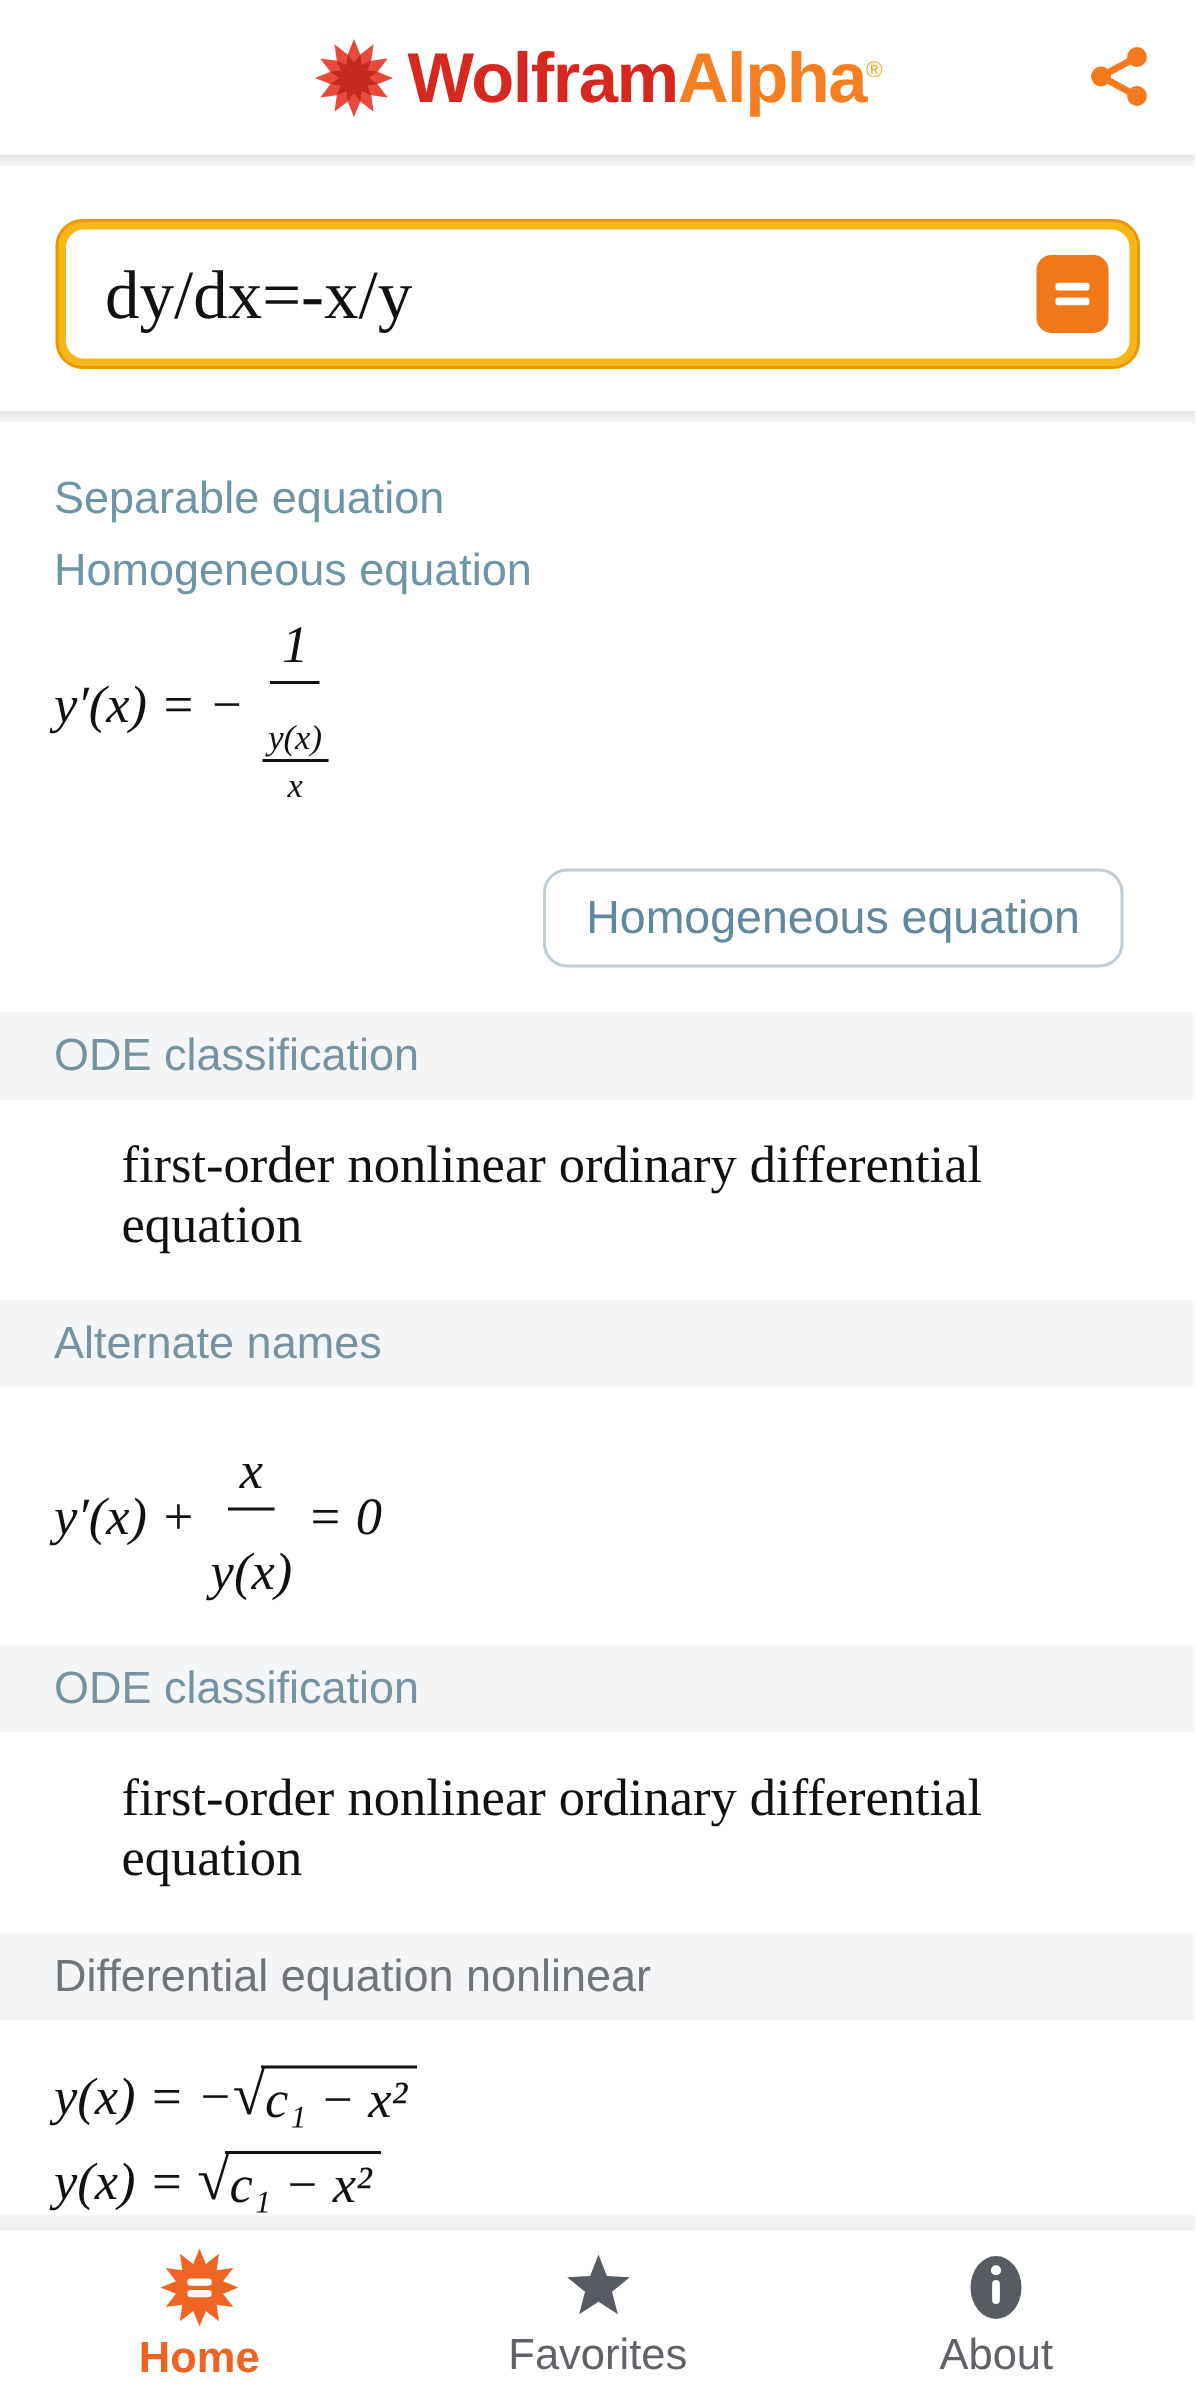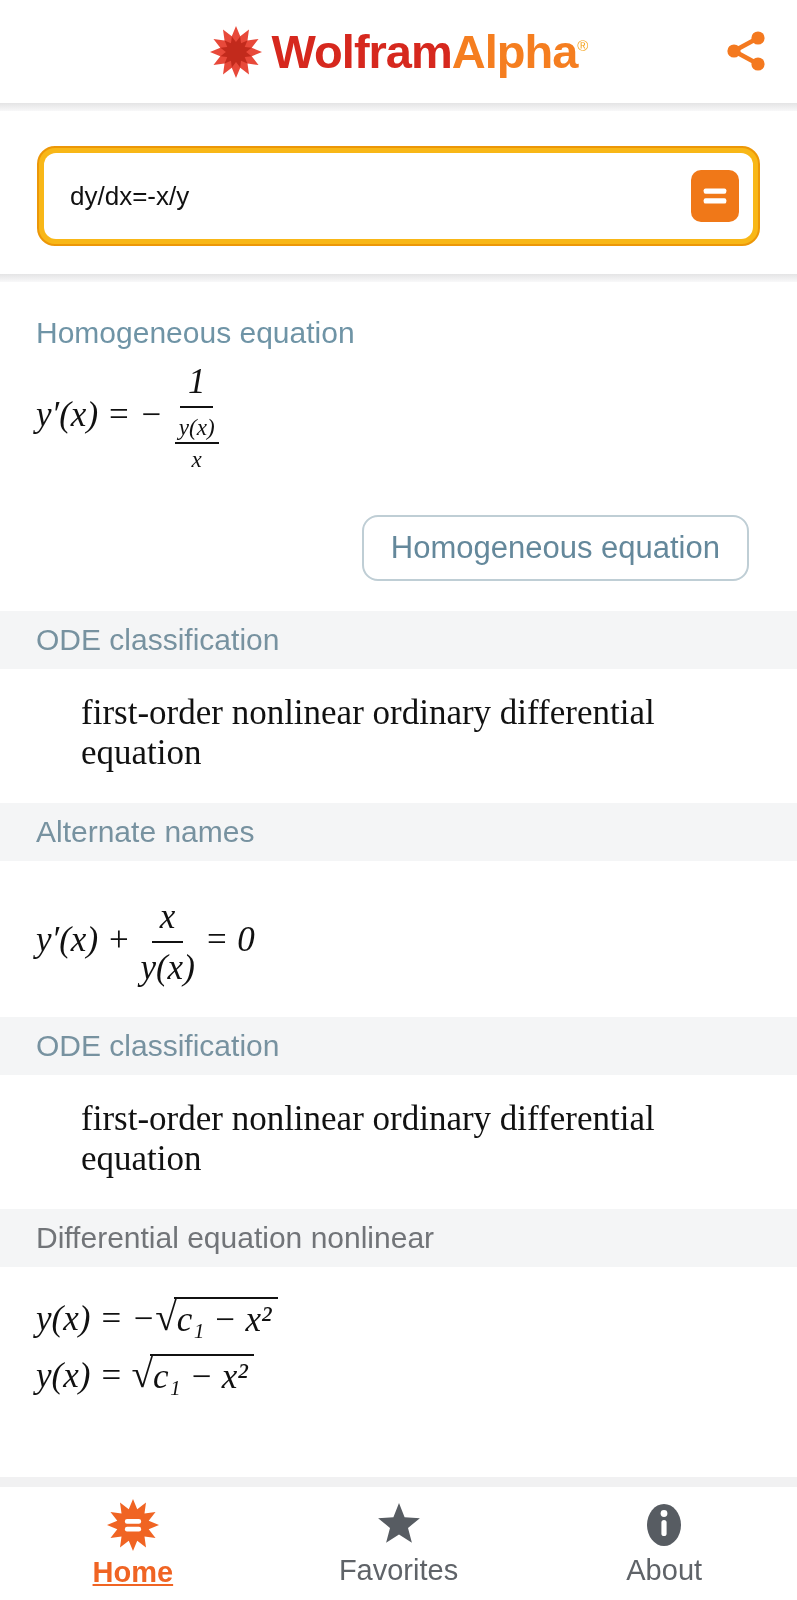--- a/index.html
+++ b/index.html
@@ -14,50 +14,50 @@
   .logo-text{font-size:47px;font-weight:bold;letter-spacing:-1px;line-height:1;}
   .logo-wolfram{color:#d6281e;}
   .logo-alpha{color:#f57e20;}
   .logo-reg{font-size:15px;color:#f5a623;vertical-align:super;font-weight:normal;}
   .share-btn{position:absolute;right:26px;top:26px;width:50px;height:50px;display:flex;align-items:center;justify-content:center;cursor:pointer;background:none;border:none;padding:0;}
   .divider{height:8px;background:linear-gradient(#e4e4e5,#f8f8f9);}
   
   .search-section{padding:35px 37px 28px;background:#fff;}
   .search-outer{border:2px solid #ec9708;background:#f8b717;border-radius:18px;padding:5px;}
   .search-inner{background:#fff;border-radius:12px;height:86px;display:flex;align-items:center;padding:0 14px 0 24px;}
-  .search-input{flex:1;border:none;outline:none;font-size:26px;color:#111;font-family:Liberation Sans, sans-serif;background:transparent;}
+  .search-input{flex:1;border:none;outline:none;font-size:46px;color:#111;font-family:Liberation Serif, serif;background:transparent;}
   .equals-btn{width:48px;height:52px;background:#f07818;border:none;border-radius:10px;display:flex;align-items:center;justify-content:center;cursor:pointer;flex:0 0 auto;}
   
   .pod-head{background:#f4f5f6;height:58px;display:flex;align-items:center;padding:0 30px 0 36px;justify-content:space-between;}
   .pod-title{font-size:30px;color:#7792a0;}
   .pod-title-gray{color:#717478;}
   .link-btn{background:none;border:none;padding:0;cursor:pointer;display:flex;align-items:center;}
   .pod-body{padding:24px 36px 20px;background:#fff;}
   .state-link{font-size:30px;color:#6f94a6;margin:10px 0 14px;cursor:pointer;}
   
   .math{font-family:"Liberation Serif","DejaVu Serif",serif;font-style:italic;font-size:35px;color:#111;margin:14px 0 10px;}
   .frac{display:inline-flex;flex-direction:column;align-items:center;vertical-align:middle;margin:0 10px;}
   .frac .num{padding:0 8px 5px;border-bottom:2px solid #111;line-height:1.05;}
-  .frac .den{padding-top:7px;line-height:1.05;}
+  .frac .den{padding-top:23px;line-height:1.05;}
   .frac-sm{font-size:0.66em;margin:0 2px;}
   .frac-sm .num{padding:0 4px 3px;}
   .frac-sm .den{padding-top:3px;}
   .sqrt{display:inline-flex;align-items:flex-start;}
   .radical{font-size:1.12em;line-height:1;margin-right:-3px;font-style:normal;}
   .radicand{border-top:2px solid #111;padding:1px 6px 0 3px;line-height:1.15;}
   .serif-text{font-family:"Liberation Serif","DejaVu Serif",serif;font-size:35px;color:#111;padding:24px 36px 30px;margin-left:45px;}
   
   .btn-row{display:flex;justify-content:flex-end;padding:14px 48px 30px 36px;background:#fff;}
   .pill-btn{background:#fff;border:2px solid #bfced5;border-radius:16px;padding:13px 27px;font-size:31px;color:#64889b;font-family:"Liberation Sans",sans-serif;cursor:pointer;}
   
   .nav-strip{position:absolute;left:0;right:0;bottom:113px;height:10px;background:#f1f1f2;}
   .nav{position:absolute;left:0;right:0;bottom:0;height:113px;background:#fff;display:flex;}
   .nav-item{flex:1;display:flex;flex-direction:column;align-items:center;justify-content:center;gap:5px;cursor:pointer;}
   .nav-label{font-size:29px;color:#5f6368;}
-  .nav-item.active .nav-label{color:#f06423;font-weight:bold;text-decoration:underline;}
+  .nav-item.active .nav-label{color:#f06423;font-weight:bold;}
   .sol-line{margin:6px 0 14px;}
 </style>
 </head>
 <body>
 
 <div class="app">
 
   <div class="header">
     <div class="logo">
       <svg width="52" height="52" viewBox="0 0 48 48">
@@ -90,20 +90,21 @@
           </svg>
         </button>
       </div>
     </div>
   </div>
 
   <div class="divider"></div>
 
 
   <div class="pod-body">
+    <div class="state-link">Separable equation</div>
     <div class="state-link">Homogeneous equation</div>
     <div class="math"><span>y′(x) = −</span><span class="frac">
           <span class="num">1</span>
           <span class="den"><span class="frac frac-sm">
               <span class="num">y(x)</span>
               <span class="den">x</span>
             </span></span>
         </span></div>
   </div>
 

